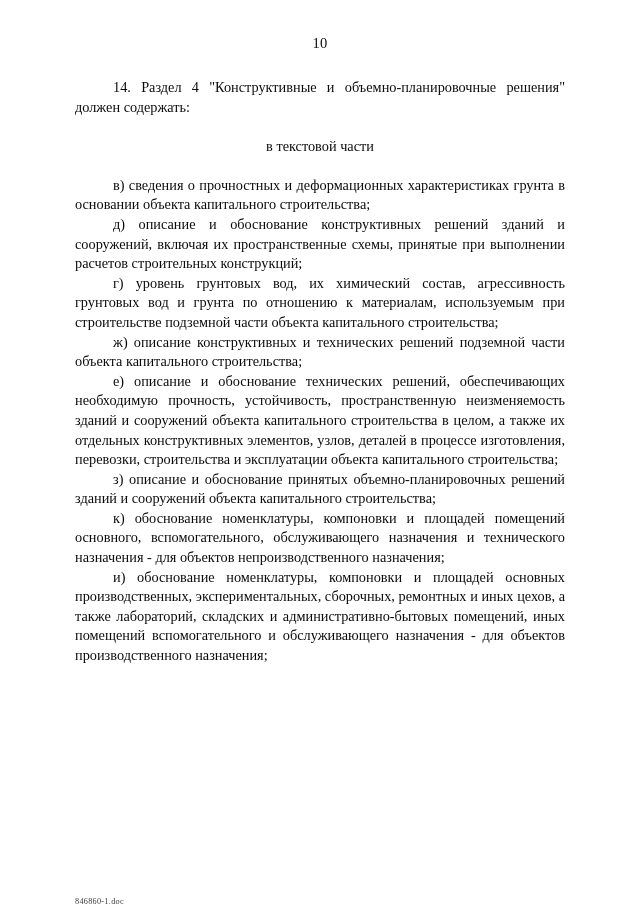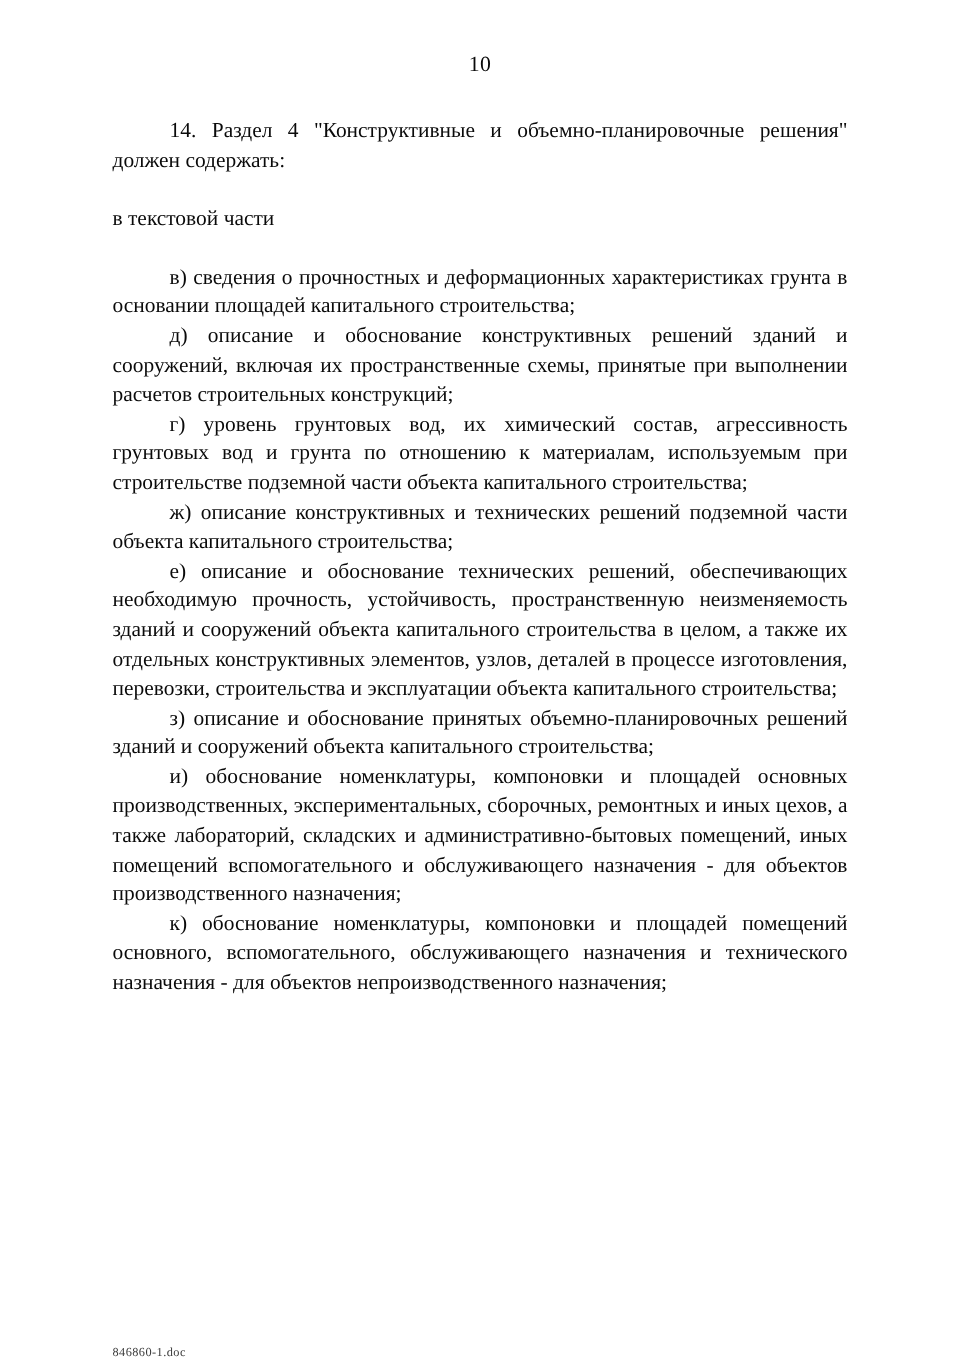--- a/index.html
+++ b/index.html
@@ -64,20 +64,21 @@
   .para {
     
     text-align-last: left;
   }
   .para::after { content: none; }
 
   .centered {
     margin: 0;
     font-size: 14.3px;
     line-height: 19.6px;
+    text-align: center;
     text-indent: 0;
   }
 
   .spacer-lg { height: 20px; }
   .spacer-md { height: 19px; }
 
   
   .footer {
     position: absolute;
     left: 75px;
@@ -99,26 +100,26 @@
   <div class="content">
 
     <p class="para">14. Раздел 4 "Конструктивные и объемно-планировочные решения" должен содержать:</p>
 
     <div class="spacer-lg"></div>
 
     <p class="centered">в текстовой части</p>
 
     <div class="spacer-md"></div>
 
-    <p class="para">в) сведения о прочностных и деформационных характеристиках грунта в основании площадей капитального строительства;</p>
+    <p class="para">в) сведения о прочностных и деформационных характеристиках грунта в основании объекта капитального строительства;</p>
     <p class="para">д) описание и обоснование конструктивных решений зданий и сооружений, включая их пространственные схемы, принятые при выполнении расчетов строительных конструкций;</p>
     <p class="para">г) уровень грунтовых вод, их химический состав, агрессивность грунтовых вод и грунта по отношению к материалам, используемым при строительстве подземной части объекта капитального строительства;</p>
     <p class="para">ж) описание конструктивных и технических решений подземной части объекта капитального строительства;</p>
     <p class="para">е) описание и обоснование технических решений, обеспечивающих необходимую прочность, устойчивость, пространственную неизменяемость зданий и сооружений объекта капитального строительства в целом, а также их отдельных конструктивных элементов, узлов, деталей в процессе изготовления, перевозки, строительства и эксплуатации объекта капитального строительства;</p>
     <p class="para">з) описание и обоснование принятых объемно-планировочных решений зданий и сооружений объекта капитального строительства;</p>
+    <p class="para">к) обоснование номенклатуры, компоновки и площадей помещений основного, вспомогательного, обслуживающего назначения и технического назначения - для объектов непроизводственного назначения;</p>
     <p class="para">и) обоснование номенклатуры, компоновки и площадей основных производственных, экспериментальных, сборочных, ремонтных и иных цехов, а также лабораторий, складских и административно-бытовых помещений, иных помещений вспомогательного и обслуживающего назначения - для объектов производственного назначения;</p>
-    <p class="para">к) обоснование номенклатуры, компоновки и площадей помещений основного, вспомогательного, обслуживающего назначения и технического назначения - для объектов непроизводственного назначения;</p>
 
   </div>
 
   <div class="footer">846860-1.doc</div>
 
 </div>
 
 </body></html>

